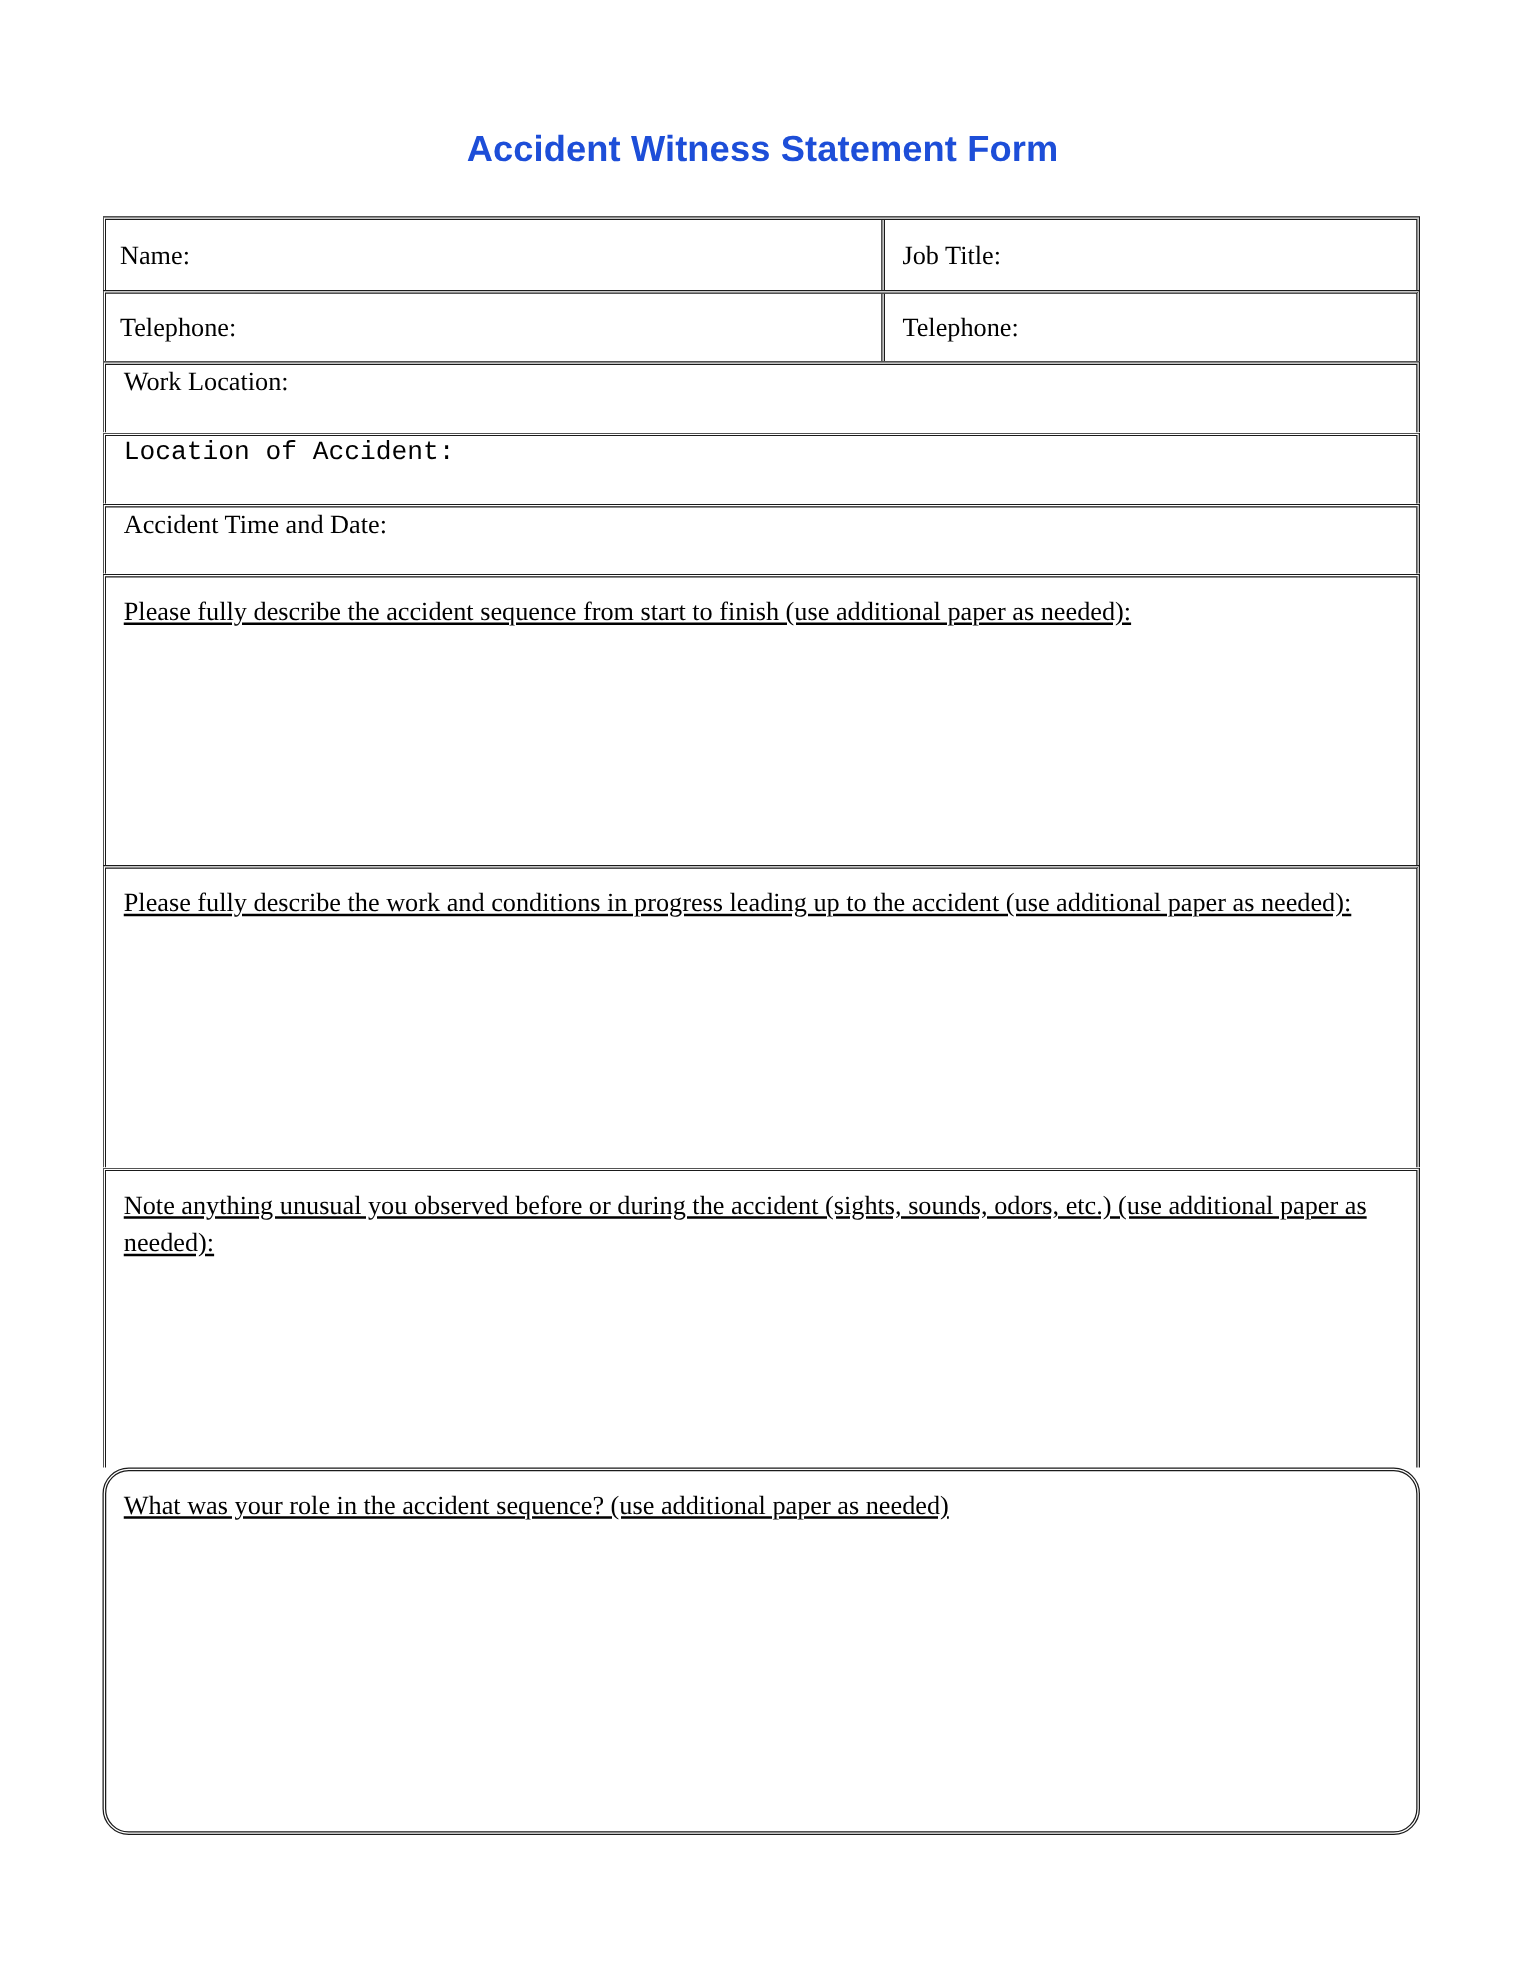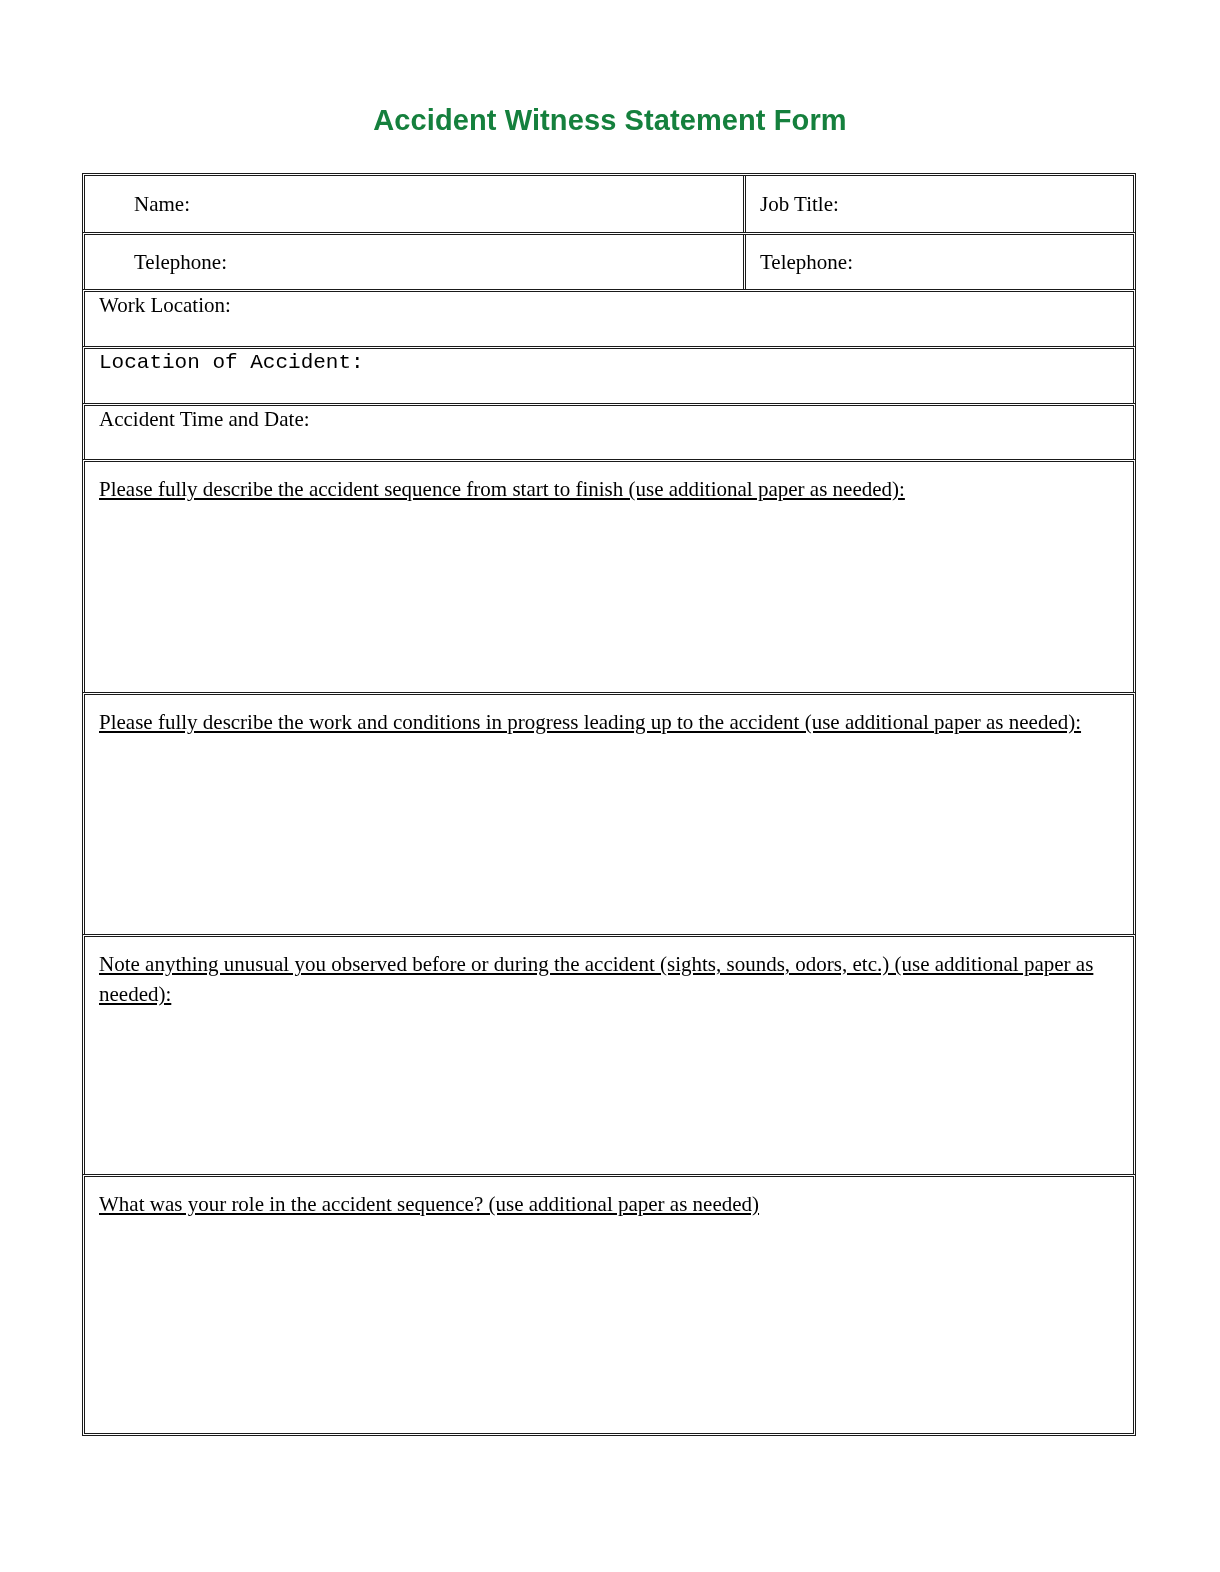--- a/index.html
+++ b/index.html
@@ -28,21 +28,21 @@
     position: absolute;
     left: 0;
     top: 103px;
     width: 1220px;
     text-align: center;
     font-family: "Liberation Sans", "DejaVu Sans", sans-serif;
     font-weight: bold;
     font-size: 29px;
     line-height: 34px;
     letter-spacing: 0.1px;
-    color: #15803d;
+    color: #1d4ed8;
   }
 
   
   .form-table {
     position: absolute;
     left: 82px;
     top: 173px;
     width: 1054px;
     border-collapse: separate;
     border-spacing: 0;
@@ -57,21 +57,20 @@
     border-right: 3px double #1a1a1a;
     border-top: 3px double #1a1a1a;
     background: #ffffff;
   }
   .form-table .row.last {
     border-bottom: 3px double #1a1a1a;
   }
 
   .row.split {
     display: flex;
-    padding-left: 38px;
   }
   .cell {
     box-sizing: border-box;
     padding: 0 0 0 11px;
     display: flex;
     align-items: center;
     font-size: 21px;
     line-height: 27px;
   }
   .cell.left-col {
@@ -104,21 +103,21 @@
 
   
   .h-name       { height: 59px; }
   .h-phone      { height: 57px; justify-content: center; }
   .h-work       { height: 57px; }
   .h-loc        { height: 57px; font-family: Liberation Mono, monospace; }
   .h-timedate   { height: 56px; font-family: Liberation Serif, serif; }
   .h-block1     { height: 233px; }
   .h-block2     { height: 242px; }
   .h-block3     { height: 240px; }
-  .h-block4     { height: 262px; }
+  .h-block4     { height: 294px; border-radius: 21px; }
 </style>
 </head>
 <body>
 
 <div class="page">
 
   <div class="form-title">Accident Witness Statement Form</div>
 
   <div class="form-table">
 

